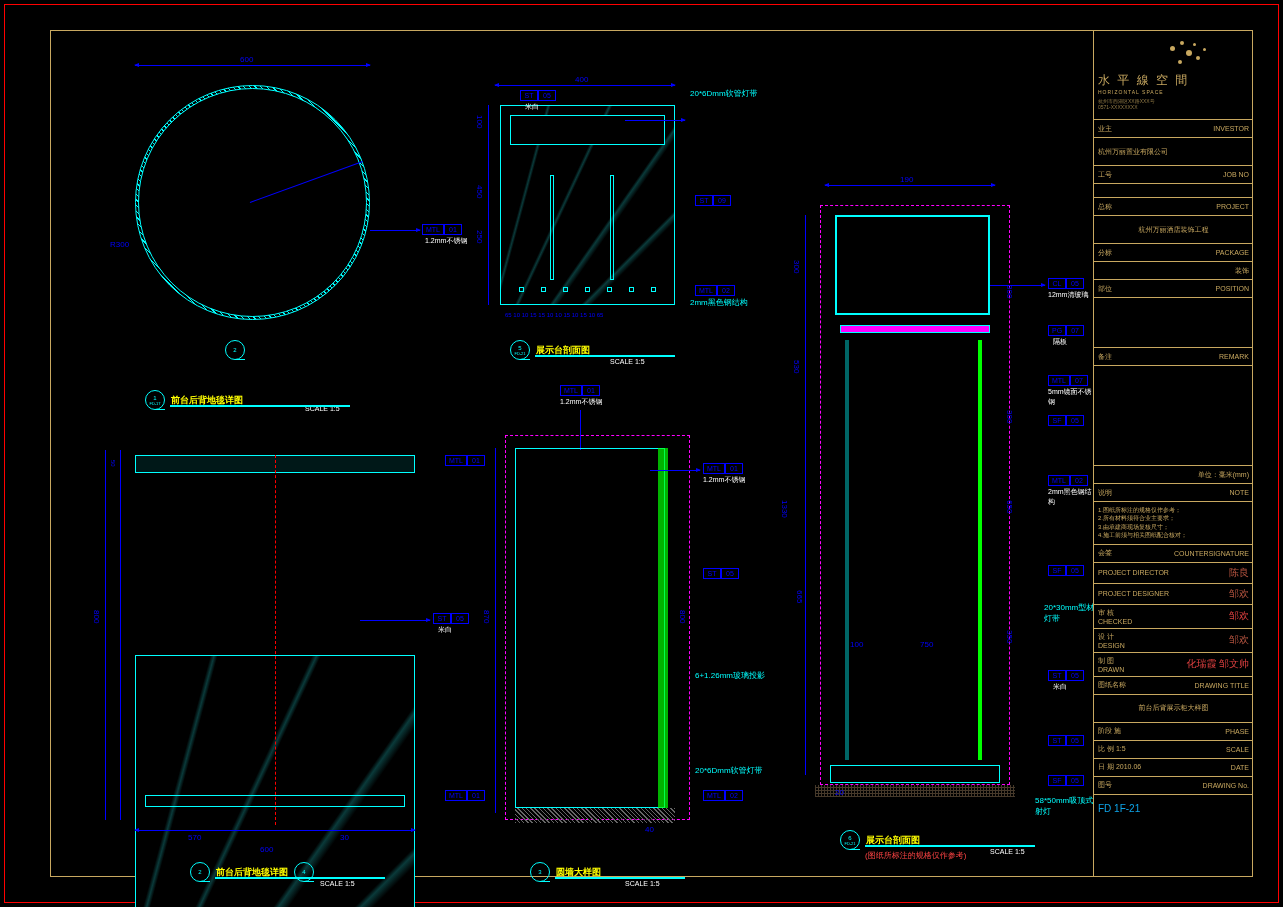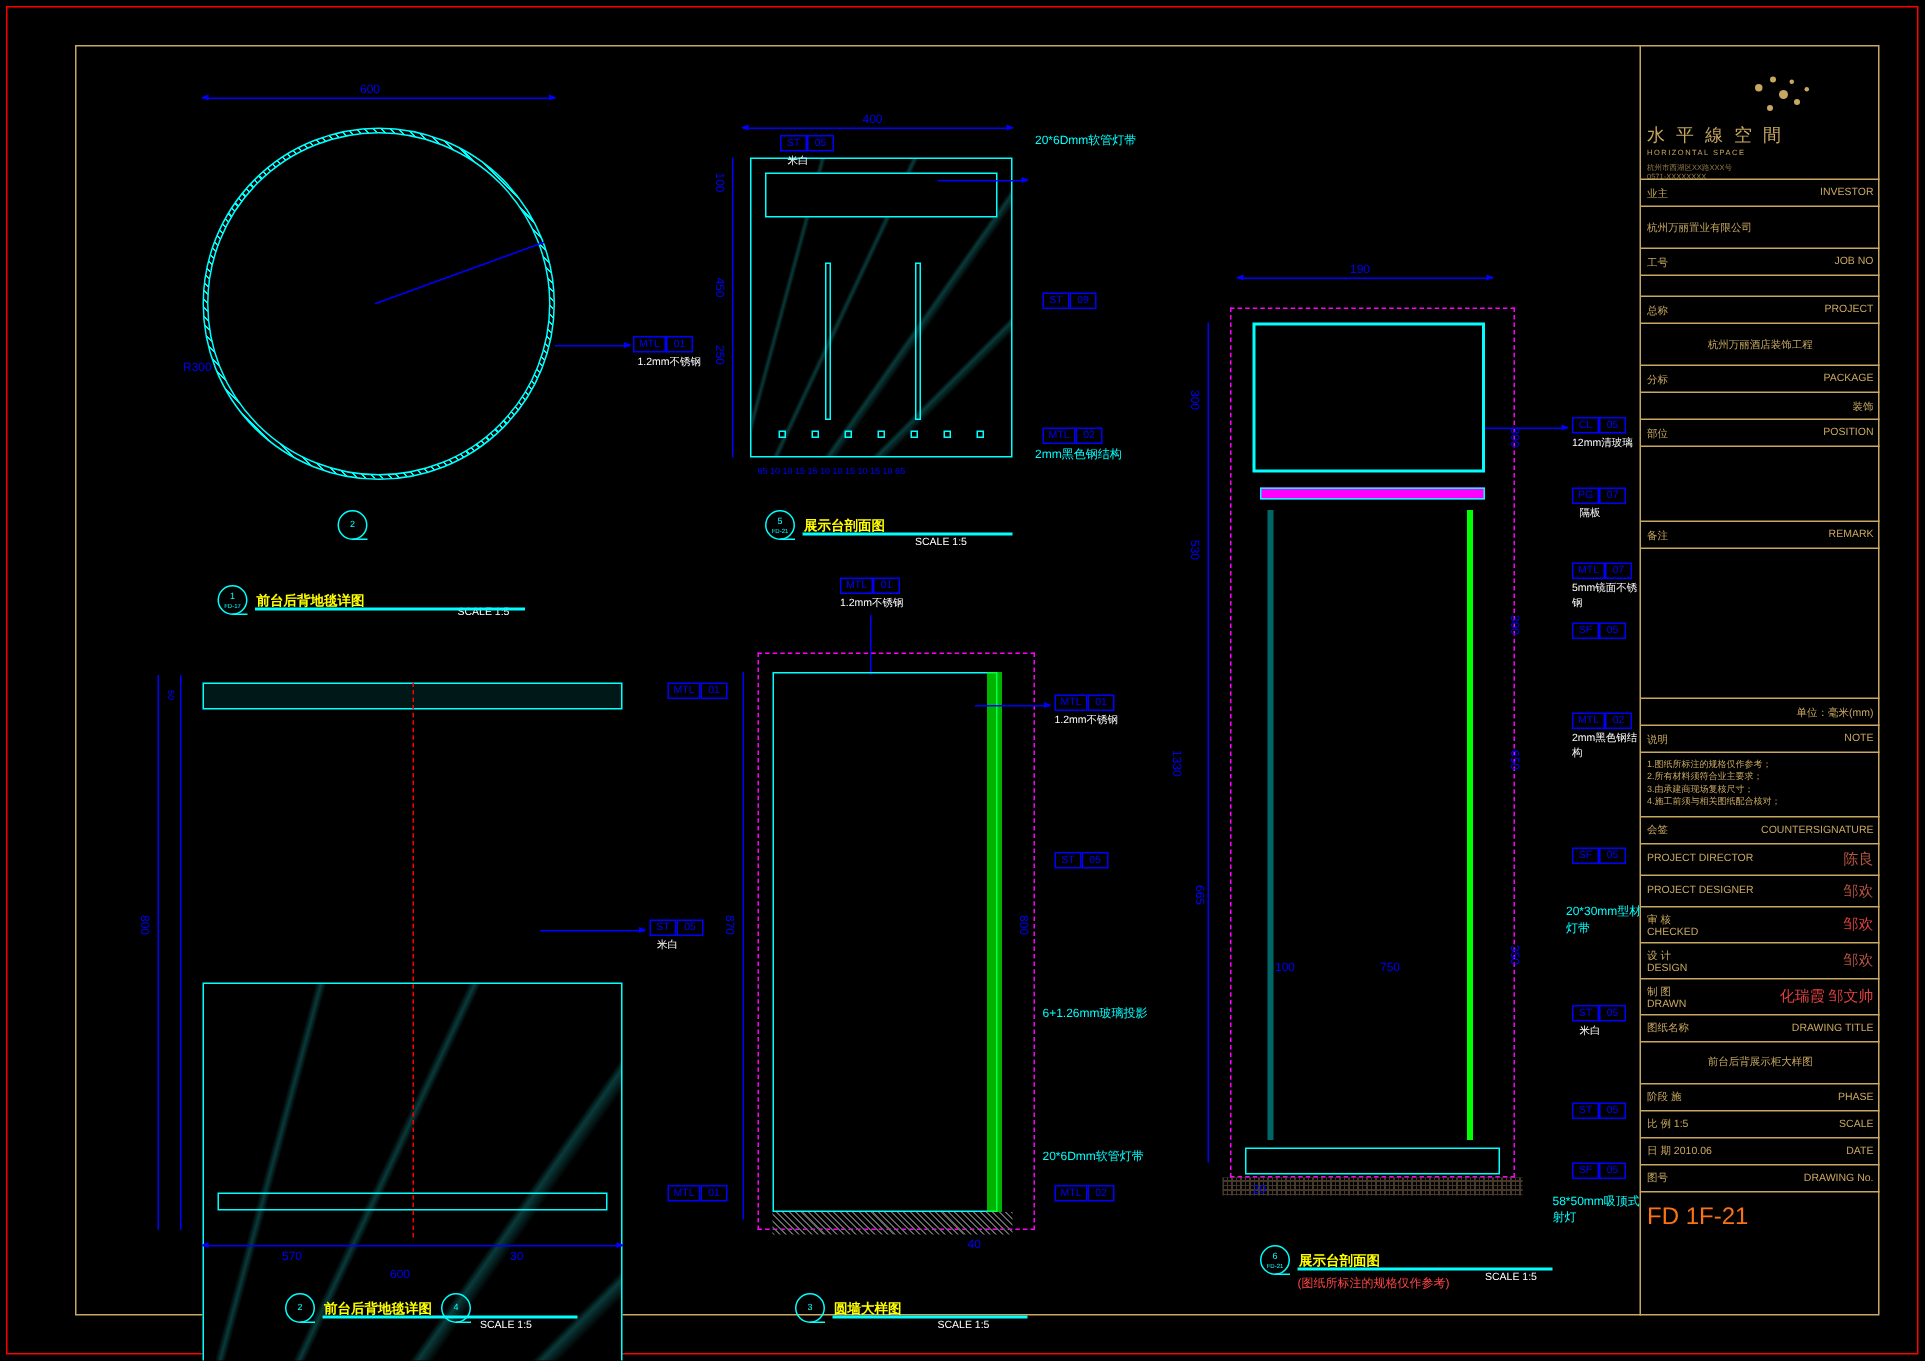--- a/index.html
+++ b/index.html
@@ -3,28 +3,28 @@
 <meta charset="utf-8">
 <style>
 *{margin:0;padding:0;box-sizing:border-box}
 body{background:#000;font-family:Arial,sans-serif;width:1283px;height:907px;position:relative;overflow:hidden}
 .frame{position:absolute;border:1px solid #f00;top:4px;left:4px;right:4px;bottom:4px}
 .inner-frame{position:absolute;border:1px solid #c8a860;top:30px;left:50px;right:30px;bottom:30px}
 .canvas{position:absolute;top:30px;left:50px;width:1045px;height:847px}
 .titleblock{position:absolute;top:30px;right:30px;width:160px;height:847px;border-left:1px solid #c8a860;color:#c8a860;font-size:7px}
 .tb-row{border-bottom:1px solid #c8a860;padding:3px 4px;display:flex;justify-content:space-between;align-items:center;min-height:18px}
 .tb-row.tall{min-height:28px;flex-direction:column;align-items:flex-start;justify-content:center}
-.logo-area{padding:18px 4px;border-bottom:1px solid #c8a860;height:90px}
+.logo-area{padding:8px 4px;border-bottom:1px solid #c8a860;height:90px}
 .logo-dots{height:30px;position:relative}
 .dot{position:absolute;background:#c8a860;border-radius:50%}
 .company-cn{font-size:12px;letter-spacing:2px;margin-top:4px}
 .company-en{font-size:5px;letter-spacing:1px}
 .sig{color:#b85540;font-family:cursive;font-size:10px}
 .sig.red{color:#e04040}
-.dwg-no{color:#f97316;font-size:16px;padding:8px 4px}
+.dwg-no{color:#0ea5e9;font-size:10px;padding:8px 4px}
 .note-block{padding:4px;font-size:6px;line-height:1.4;border-bottom:1px solid #c8a860}
 
 
 .dim{position:absolute;color:#00f;font-size:8px}
 .dim-line{position:absolute;background:#00f;height:1px}
 .dim-line-v{position:absolute;background:#00f;width:1px}
 .cyan-rect{position:absolute;border:1px solid #0ff}
 .magenta-dash{position:absolute;border:1px dashed #f0f}
 .yellow-txt{position:absolute;color:#ff0;font-size:9px;font-weight:bold}
 .white-txt{position:absolute;color:#fff;font-size:7px}
@@ -56,21 +56,21 @@
 <div class="frame"></div>
 <div class="inner-frame"></div>
 
 <div class="canvas">
 
 <div class="dim-line arrow-l arrow-r" style="top:35px;left:85px;width:235px"></div>
 <div class="dim" style="top:25px;left:190px">600</div>
 <div style="position:absolute;top:55px;left:85px;width:235px;height:235px;border:1px solid #0ff;border-radius:50%" class="hatch"></div>
 <div style="position:absolute;top:58px;left:88px;width:229px;height:229px;border:1px solid #0ff;border-radius:50%;background:#000"></div>
 <div class="leader" style="top:172px;left:200px;width:120px;transform:rotate(-20deg);transform-origin:left"></div>
-<div class="dim" style="top:210px;left:72px">R300</div>
+<div class="dim" style="top:210px;left:60px">R300</div>
 <div class="leader arrow-r" style="top:200px;left:320px;width:50px"></div>
 <div class="tag" style="top:194px;left:372px">
       <span class="tag-box">MTL</span>
       <span class="tag-box">01</span>
     </div>
 <div class="white-txt" style="top:206px;left:375px">1.2mm不锈钢</div>
 
 <div class="view-mark" style="top:310px;left:175px">
  <div class="view-circle">
         <span>2</span>

